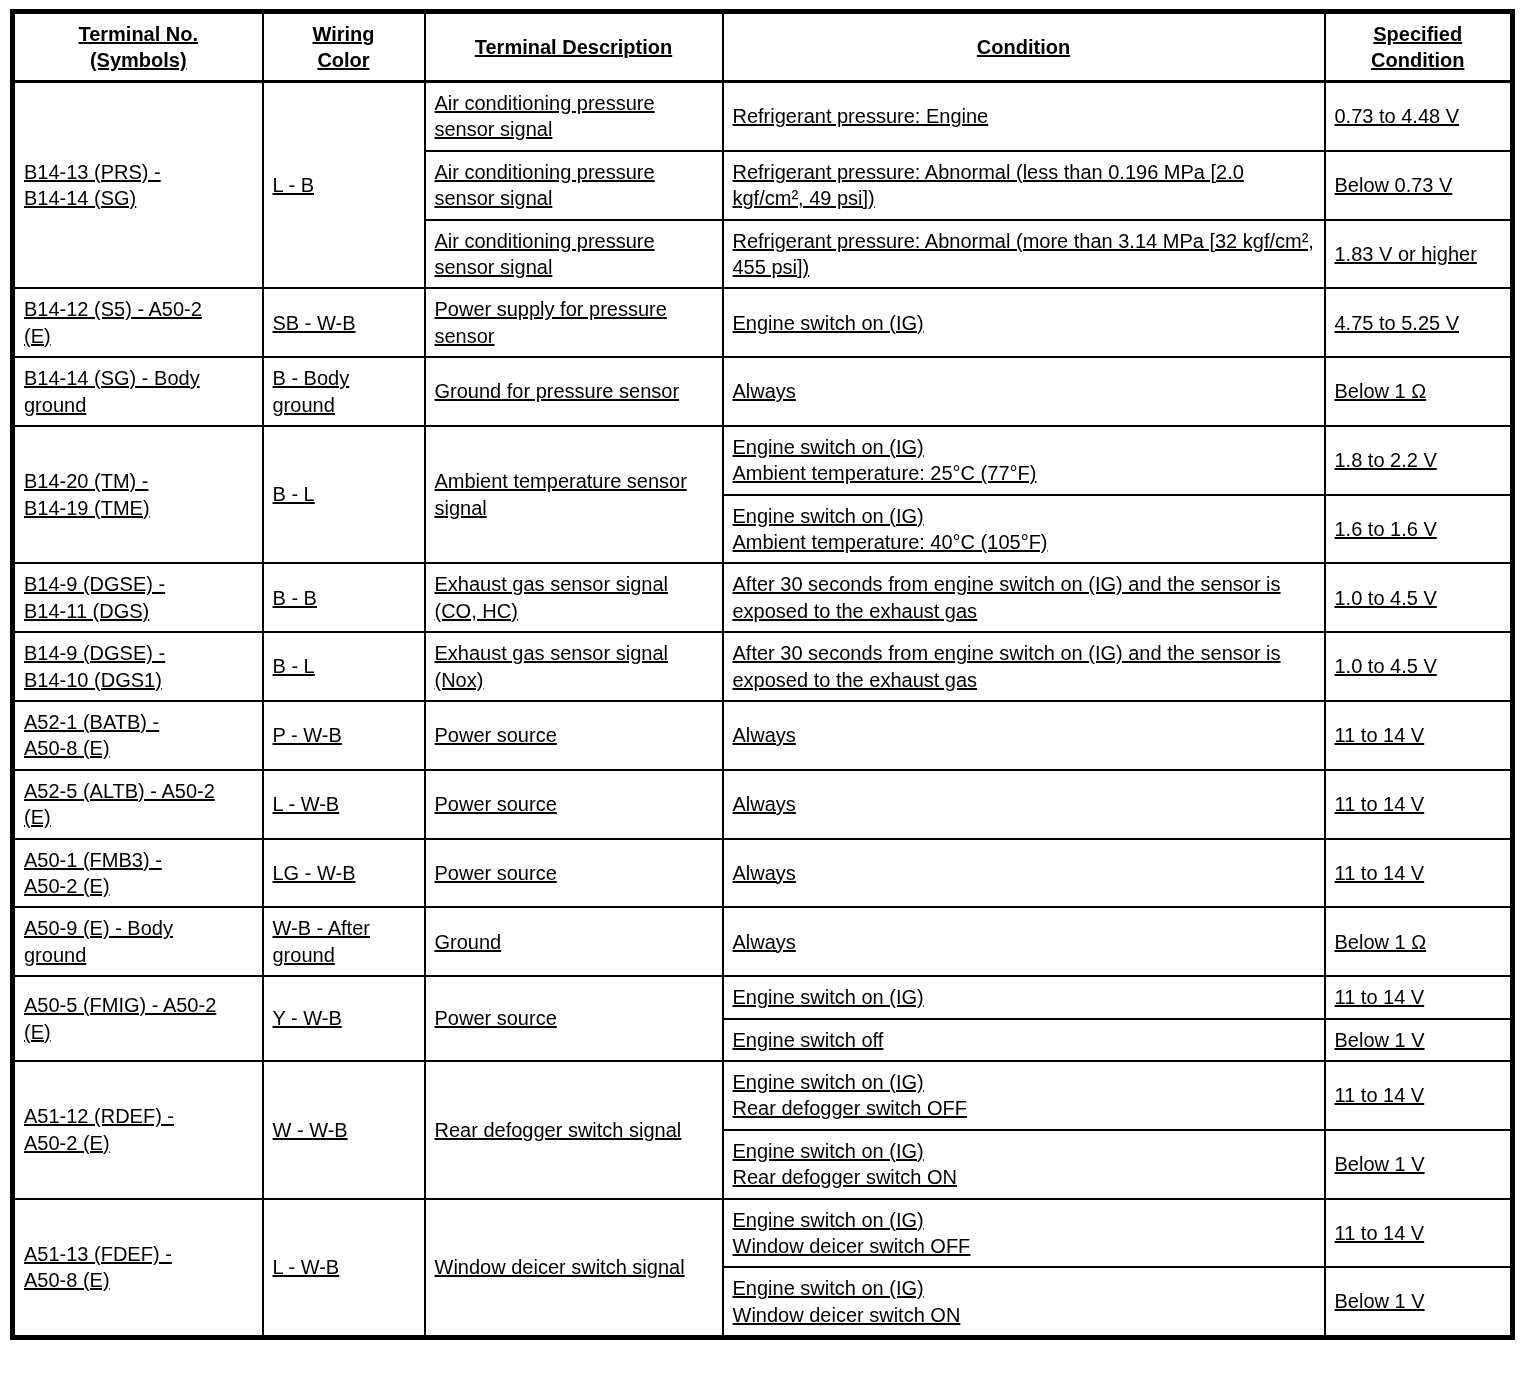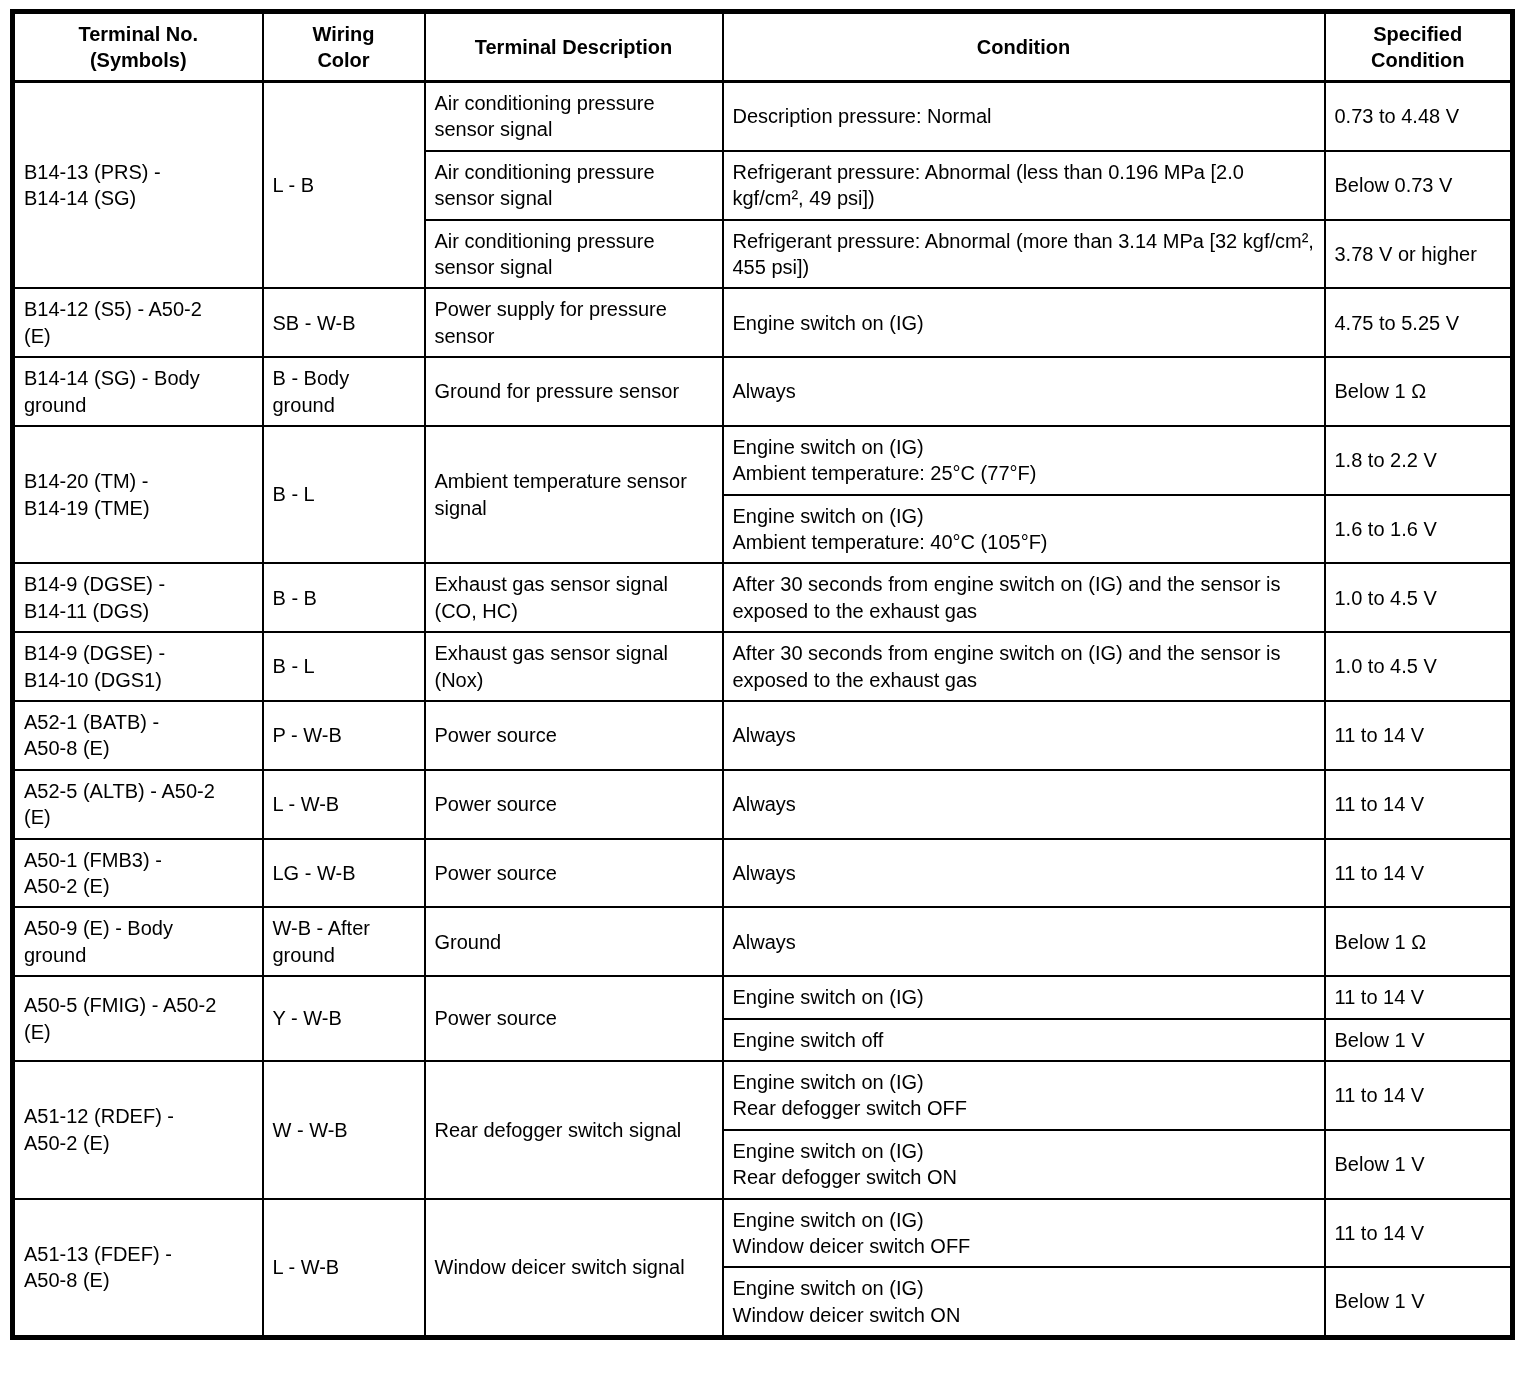--- a/index.html
+++ b/index.html
@@ -12,20 +12,21 @@
     color: #000000;
     -webkit-font-smoothing: antialiased;
   }
   .page {
     width: 1520px;
     height: 1400px;
     box-sizing: border-box;
     padding: 9px 10px;
     background: #ffffff;
     overflow: hidden;
+    text-decoration: underline;
   }
   table.terminal-table {
     border-collapse: collapse;
     table-layout: fixed;
     width: 1500px;
     border: 5px solid #000000;
   }
   table.terminal-table th,
   table.terminal-table td {
     border: 2px solid #000000;
@@ -77,32 +78,32 @@
           <th>Specified
 Condition</th>
         </tr>
     </thead>
     <tbody>
         <tr>
           <td rowspan="3">B14-13 (PRS) -
 B14-14 (SG)</td>
           <td rowspan="3">L - B</td>
           <td>Air conditioning pressure sensor signal</td>
-          <td>Description pressure: Normal</td>
+          <td>Refrigerant pressure: Engine</td>
           <td>0.73 to 4.48 V</td>
         </tr>
         <tr>
           <td>Air conditioning pressure sensor signal</td>
           <td>Refrigerant pressure: Abnormal (less than 0.196 MPa [2.0 kgf/cm², 49 psi])</td>
           <td>Below 0.73 V</td>
         </tr>
         <tr>
           <td>Air conditioning pressure sensor signal</td>
           <td>Refrigerant pressure: Abnormal (more than 3.14 MPa [32 kgf/cm², 455 psi])</td>
-          <td>3.78 V or higher</td>
+          <td>1.83 V or higher</td>
         </tr>
         <tr>
           <td>B14-12 (S5) - A50-2
 (E)</td>
           <td>SB - W-B</td>
           <td>Power supply for pressure sensor</td>
           <td>Engine switch on (IG)</td>
           <td>4.75 to 5.25 V</td>
         </tr>
         <tr>

